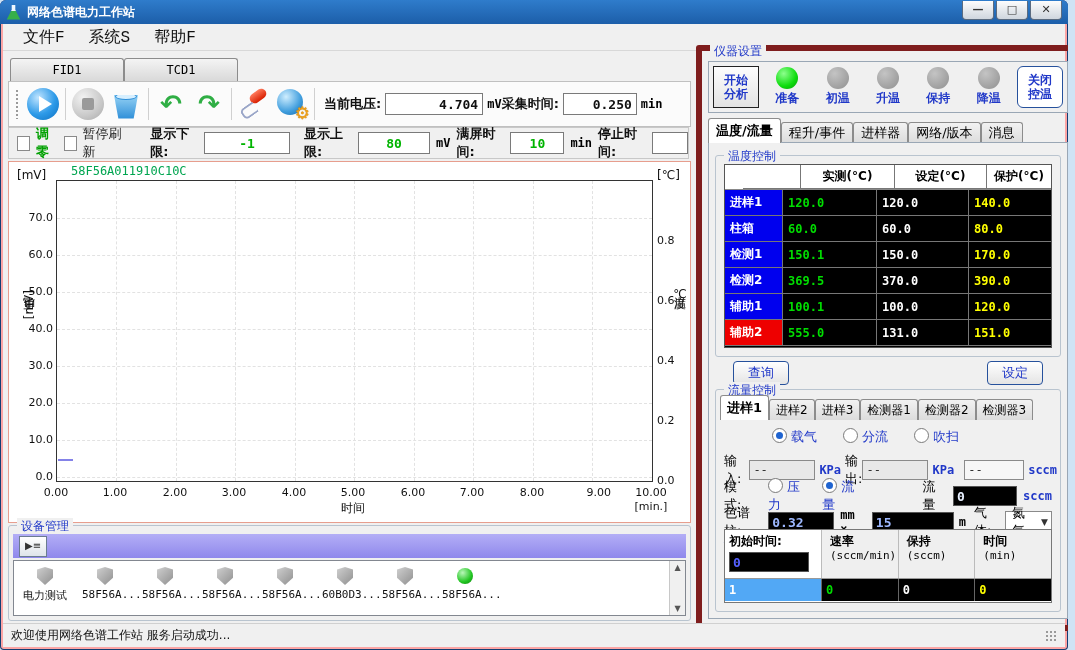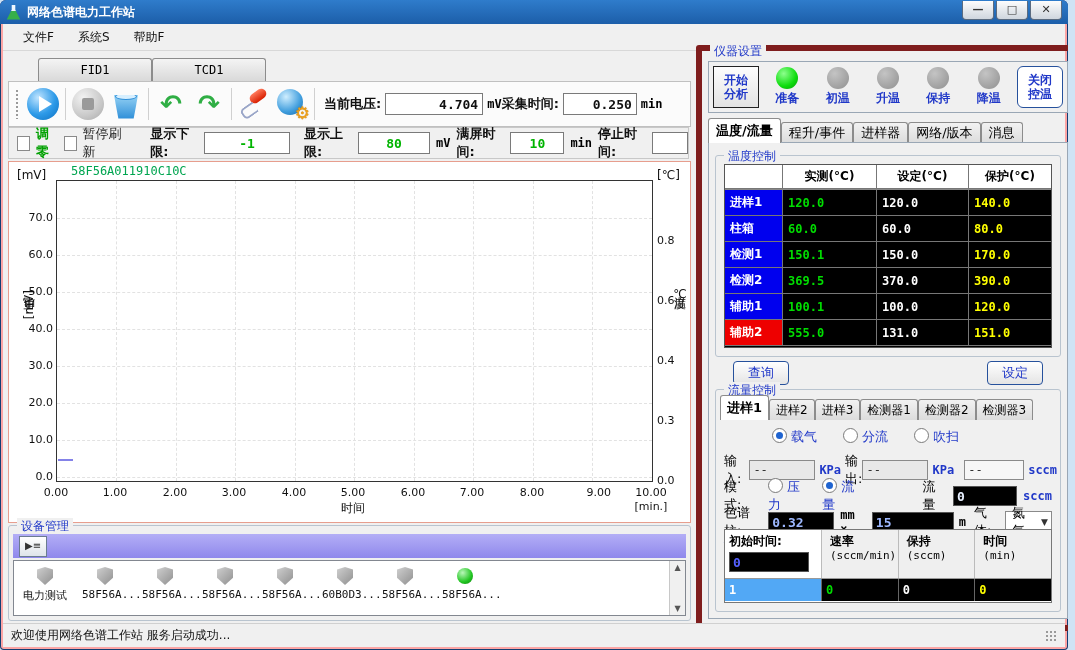--- a/index.html
+++ b/index.html
@@ -3,23 +3,23 @@
 <meta charset="utf-8">
 <style>
   html,body{margin:0;padding:0;background:#cfe3f5;font-family:"DejaVu Sans",sans-serif;}
   .window{position:relative;width:1068px;height:650px;background:#fca5a5;border-radius:6px 6px 4px 4px;overflow:hidden;box-shadow:0 0 0 1px #123f73 inset;}
   .titlebar{position:absolute;left:0;top:0;right:0;height:24px;background:linear-gradient(180deg,#2f7ccb,#1c5ea9);display:flex;align-items:center;padding:0 6px;color:#fff;}
   .title-text{font-size:12px;font-weight:bold;margin-left:6px;flex:1;}
   .winbtns{display:flex;gap:2px;margin-top:-4px;}
   .winbtn{width:30px;height:18px;background:linear-gradient(180deg,#fdfdfd,#cfd6de);border:1px solid #5a6b80;border-top:none;border-radius:0 0 4px 4px;color:#333;font-size:11px;line-height:17px;text-align:center;font-weight:bold;cursor:pointer;}
   .content{position:absolute;left:3px;right:3px;top:24px;bottom:3px;background:#f0f0f0;border-radius:0 0 2px 2px;}
   .menubar{position:absolute;left:0;top:0;right:0;height:26px;background:#f0f0f0;border-bottom:1px solid #d8d8d8;display:flex;align-items:center;gap:4px;padding-left:10px;}
-  .menu-item{font-size:12px;padding:3px 10px;color:#111;cursor:default;}
-  
-  .det-tabs{position:absolute;left:7px;top:30px;display:flex;align-items:flex-end;height:27px;margin-left:28px;}
+  .menu-item{font-size:16px;padding:3px 10px;color:#111;cursor:default;font-family:Liberation Mono, monospace;}
+  
+  .det-tabs{position:absolute;left:7px;top:30px;display:flex;align-items:flex-end;height:27px;}
   .det-tab{width:112px;height:22px;background:linear-gradient(180deg,#f4f4f4,#d9d9d9);border:1px solid #8c8c8c;border-bottom:none;border-radius:3px 3px 0 0;font-size:12px;text-align:center;line-height:22px;font-family:"DejaVu Sans Mono",monospace;}
   .det-tab.active{height:27px;background:#fff;line-height:25px;position:relative;z-index:2;}
   
   .toolbar{position:absolute;left:5px;top:57px;width:681px;height:44px;background:#fbfbfb;border:1px solid #c0c0c0;display:flex;align-items:center;}
   .grip{width:4px;height:30px;margin:0 5px 0 6px;background-image:radial-gradient(#9a9a9a 1px,transparent 1.2px);background-size:4px 4px;}
   .tbtn{width:38px;height:38px;display:flex;align-items:center;justify-content:center;cursor:pointer;}
   .tsep{width:1px;height:32px;background:#d0d0d0;margin:0 3px;}
   .lbl{font-size:13px;font-weight:bold;color:#111;}
   .unit{font-size:12px;font-weight:bold;font-family:"DejaVu Sans Mono",monospace;}
   .num-input{height:20px;border:1px solid #7a7a7a;background:#fff;font:bold 13px "DejaVu Sans Mono",monospace;text-align:right;padding:0 4px;color:#111;}
@@ -66,21 +66,21 @@
   .light.on{background:radial-gradient(circle at 35% 30%,#8dff8d,#0ddc0d 60%,#0a9a0a);}
   .light.off{background:radial-gradient(circle at 35% 30%,#c4c4c4,#8f8f8f);}
   .light-item .lt{font-size:12px;font-weight:bold;color:#2038c8;}
   .inst-tabs{position:absolute;left:6px;top:68px;display:flex;align-items:flex-end;height:24px;}
   .inst-tab{padding:0 7px;height:20px;line-height:20px;font-size:13px;background:linear-gradient(180deg,#f2f2f2,#dcdcdc);border:1px solid #8c8c8c;border-bottom:none;border-radius:3px 3px 0 0;cursor:pointer;}
   .inst-tab.active{height:24px;line-height:23px;background:#fff;font-weight:bold;position:relative;z-index:2;}
   .tab-page{position:absolute;left:6px;right:6px;top:91px;bottom:6px;border:1px solid #9aa7b5;background:#f0f0f0;}
   .temp-group{position:absolute;left:6px;right:6px;top:12px;height:200px;border:1px solid #b9c4cf;border-radius:3px;background:#f0f0f0;}
   .temp-table{position:absolute;left:8px;top:8px;right:8px;bottom:8px;background:#000;border:1px solid #555;}
   .t-row{display:flex;height:26px;}
-  .t-row.hdr{background:#fff;height:24px;border-bottom:1px solid #888;}
+  .t-row.hdr{background:#fff;height:24px;border-bottom:1px solid #888;padding-left:18px;}
   .t-cell{font:bold 12px "DejaVu Sans Mono",monospace;display:flex;align-items:center;padding-left:5px;box-sizing:border-box;border-right:1px solid #777;border-bottom:1px solid #777;}
   .c0{width:58px;} .c1{width:94px;} .c2{width:92px;} .c3{flex:1;border-right:none;}
   .t-row.hdr .t-cell{color:#000;font-family:"DejaVu Sans",sans-serif;justify-content:center;padding-left:0;}
   .rowlab{background:#0000ee;color:#fff;font-family:"DejaVu Sans",sans-serif;}
   .rowlab.alarm{background:#ee0000;}
   .v-meas{color:#00dd00;} .v-set{color:#fff;} .v-prot{color:#ffff00;}
   .btn{background:linear-gradient(180deg,#ffffff,#e4e4e4);border:1px solid #26519c;border-radius:4px;font-size:13px;color:#2038c8;padding:2px 14px;cursor:pointer;}
   .flow-group{position:absolute;left:6px;right:6px;top:246px;bottom:6px;border:1px solid #b9c4cf;border-radius:3px;background:#f0f0f0;}
   .flow-tabs{position:absolute;left:4px;top:6px;display:flex;align-items:flex-end;height:24px;}
   .flow-tab{padding:0 6px;height:20px;line-height:20px;font-size:12px;background:linear-gradient(180deg,#f2f2f2,#dcdcdc);border:1px solid #8c8c8c;border-bottom:none;border-radius:3px 3px 0 0;cursor:pointer;}
@@ -232,21 +232,21 @@
       <span class="tick-xl" style="top:308px;left:0;">0.0</span>
       <span class="tick-xl" style="top:271px;left:0;">10.0</span>
       <span class="tick-xl" style="top:234px;left:0;">20.0</span>
       <span class="tick-xl" style="top:197px;left:0;">30.0</span>
       <span class="tick-xl" style="top:160px;left:0;">40.0</span>
       <span class="tick-xl" style="top:123px;left:0;">50.0</span>
       <span class="tick-xl" style="top:86px;left:0;">60.0</span>
       <span class="tick-xl" style="top:49px;left:0;">70.0</span>
 
       <span class="tick-xr" style="top:312px;">0.0</span>
-      <span class="tick-xr" style="top:252px;">0.3</span>
+      <span class="tick-xr" style="top:252px;">0.2</span>
       <span class="tick-xr" style="top:192px;">0.4</span>
       <span class="tick-xr" style="top:132px;">0.6</span>
       <span class="tick-xr" style="top:72px;">0.8</span>
 
       <span class="tick-b" style="left:27px;">0.00</span>
       <span class="tick-b" style="left:86px;">1.00</span>
       <span class="tick-b" style="left:146px;">2.00</span>
       <span class="tick-b" style="left:205px;">3.00</span>
       <span class="tick-b" style="left:265px;">4.00</span>
       <span class="tick-b" style="left:324px;">5.00</span>

